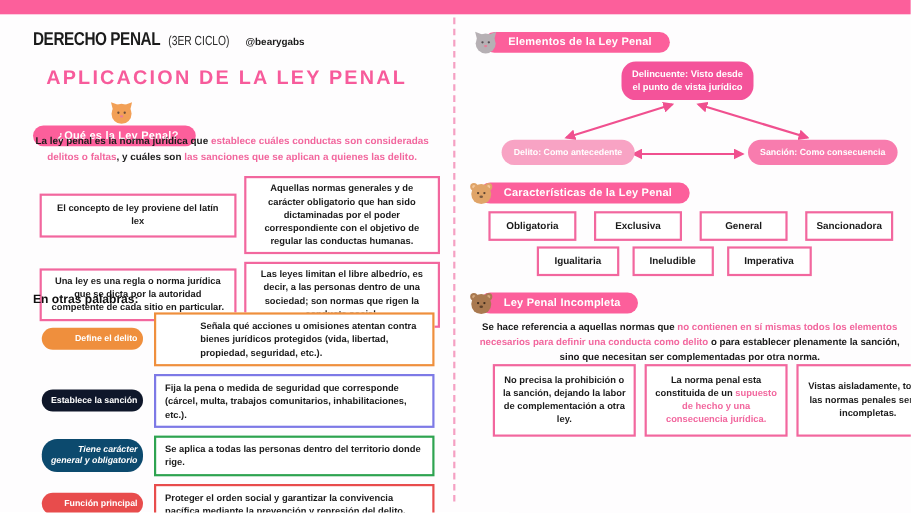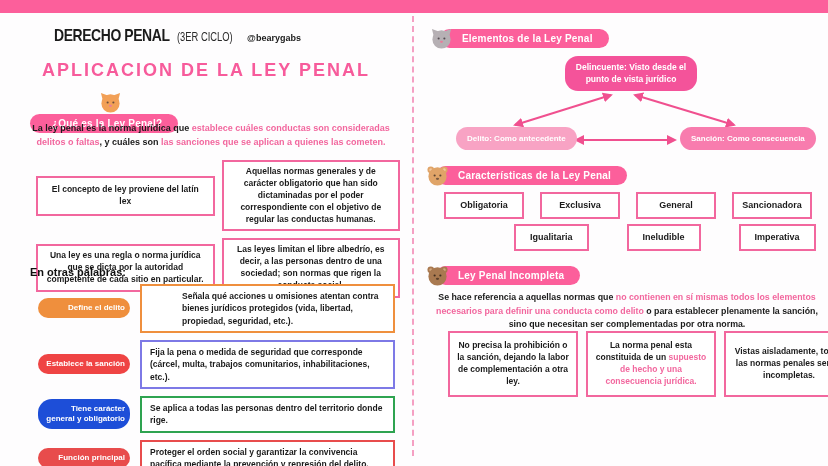--- a/index.html
+++ b/index.html
@@ -9,21 +9,21 @@
 
   .topbar { position:absolute; left:0; top:0; width:828px; height:13px; background:#FC5F9B; }
   .divider { position:absolute; left:412px; top:16px; height:440px; width:0;
              border-left:2px dashed #F5A0C3; }
 
   .page { position:absolute; top:13px; height:453px; }
   .page-left  { left:0;     width:412px; }
   .page-right { left:414px; width:414px; }
 
   
-  .lp-header { position:absolute; left:30px; top:13px; white-space:nowrap;margin-left:24px; }
+  .lp-header { position:absolute; left:30px; top:13px; white-space:nowrap; }
   .hdr-title { display:inline-block; font-weight:bold; font-size:17px; color:#1b1b1b;
                letter-spacing:-0.5px; transform:scaleX(0.82); transform-origin:left; }
   .hdr-cycle { display:inline-block; font-size:12px; color:#2a2a2a; margin-left:-22px;
                transform:scaleX(0.78); transform-origin:left; }
   .hdr-handle{ display:inline-block; font-size:9px; font-weight:bold; color:#1b1b1b; margin-left:-6px; }
 
   .lp-title { position:absolute; left:0; right:0; top:47px; text-align:center;
               color:#F75B9B; font-size:18px; font-weight:bold; letter-spacing:2px; }
 
   .badge { display:flex; align-items:center; }
@@ -49,44 +49,44 @@
 
   .lp-rows { position:absolute; left:38px; top:271px; width:357px;
              display:flex; flex-direction:column; gap:7px; }
   .lrow { display:flex; align-items:center; gap:10px; }
   .lpill { flex:0 0 92px; border-radius:14px; color:#fff; font-size:8px; font-weight:bold;
            text-align:right; padding:5px 5px; line-height:1.25; }
   .lbox  { flex:1; border:2px solid; background:#fff; font-size:8.5px; font-weight:bold;
            color:#1b1b1b; padding:4px 8px; line-height:1.45; min-height:28px;
            display:flex; align-items:center; }
   .c-orange { background:#EF8F3D; } .b-orange { border-color:#EF8F3D;padding-left:40px; }
-  .c-purple { background:#ef4444; } .b-purple { border-color:#7D79E6; }
-  .c-green  { background:#1d4ed8; } .b-green  { border-color:#2EA350; }
+  .c-purple { background:#0f172a; } .b-purple { border-color:#7D79E6; }
+  .c-green  { background:#0c4a6e;font-style:italic; } .b-green  { border-color:#2EA350; }
   .c-red    { background:#E84C4C; } .b-red    { border-color:#E84C4C; }
 
   
   .rp-badge1 { position:absolute; left:16px; top:14px; }
   .rp-badge2 { position:absolute; left:12px; top:151px; }
   .rp-badge3 { position:absolute; left:12px; top:251px; }
 
   .flow-svg { position:absolute; left:0; top:0; width:414px; height:150px; pointer-events:none; }
   .flow-box { position:absolute; color:#fff; font-weight:bold; text-align:center;
               border-radius:13px; }
-  .flow-top { left:151px; top:43px; width:132px; font-size:8.5px; padding:5px 6px;
+  .flow-top { left:151px; top:43px; width:120px; font-size:8.5px; padding:5px 6px;
               background:#F4539A; line-height:1.45; }
   .flow-left { left:42px; top:114px; background:#F8A3C4; font-size:8px; padding:7px 11px;
                white-space:nowrap; }
   .flow-right { left:266px; top:114px; background:#F87CAE; font-size:8px; padding:7px 11px;
                 white-space:nowrap; }
 
   .rp-char1 { position:absolute; left:30px; top:179px; width:368px;
               display:flex; gap:16px; }
   .rp-char1 .pinkbox { flex:1; min-height:27px; font-size:9px; }
   .rp-char2 { position:absolute; left:74px; top:211px; display:flex; gap:12px; }
-  .rp-char2 .pinkbox { min-height:27px; font-size:9px; padding:4px 14px;margin-left:26px; }
+  .rp-char2 .pinkbox { min-height:27px; font-size:9px; padding:4px 14px; }
 
   .rp-inc-text { position:absolute; left:20px; right:8px; top:278px; text-align:center;
                  font-size:8.8px; font-weight:bold; color:#1b1b1b; line-height:1.55; }
   .rp-boxes { position:absolute; left:34px; top:318px; width:406px; display:flex; gap:8px; }
   .rp-boxes .pinkbox { flex:1; min-height:66px; border-width:2px; font-size:8.5px; }
 </style>
 </head>
 <body>
 
 <div class="canvas">
@@ -111,21 +111,21 @@
           <circle cx="12" cy="13" r="9.5" fill="#F2A057"></circle>
           <circle cx="9" cy="12" r="1.1" fill="#6b4c3b"></circle>
           <circle cx="15" cy="12" r="1.1" fill="#6b4c3b"></circle>
           <ellipse cx="12" cy="15.5" rx="1.6" ry="1.1" fill="#E87C9A"></ellipse>
         </svg>
       </span>
       <span class="bpill">¿Qué es la Ley Penal?</span>
     </div>
 
     <div class="lp-intro">
-      <span>La ley penal es la norma jurídica que </span><span class="pk">establece cuáles conductas son consideradas delitos o faltas</span><span>, y cuáles son </span><span class="pk">las sanciones que se aplican a quienes las cometen.</span>
+      <span>La ley penal es la norma jurídica que </span><span class="pk">establece cuáles conductas son consideradas delitos o faltas</span><span>, y cuáles son </span><span class="pk">las sanciones que se aplican a quienes las delito.</span>
     </div>
 
     <div class="lp-grid">
       <div class="pinkbox">El concepto de ley proviene del latín lex</div>
       <div class="pinkbox tall">Aquellas normas generales y de carácter obligatorio que han sido dictaminadas por el poder correspondiente con el objetivo de regular las conductas humanas.</div>
       <div class="pinkbox">Una ley es una regla o norma jurídica que se dicta por la autoridad competente de cada sitio en particular.</div>
       <div class="pinkbox">Las leyes limitan el libre albedrío, es decir, a las personas dentro de una sociedad; son normas que rigen la conducta social.</div>
     </div>
 
     <div class="lp-otras">En otras palabras:</div>

